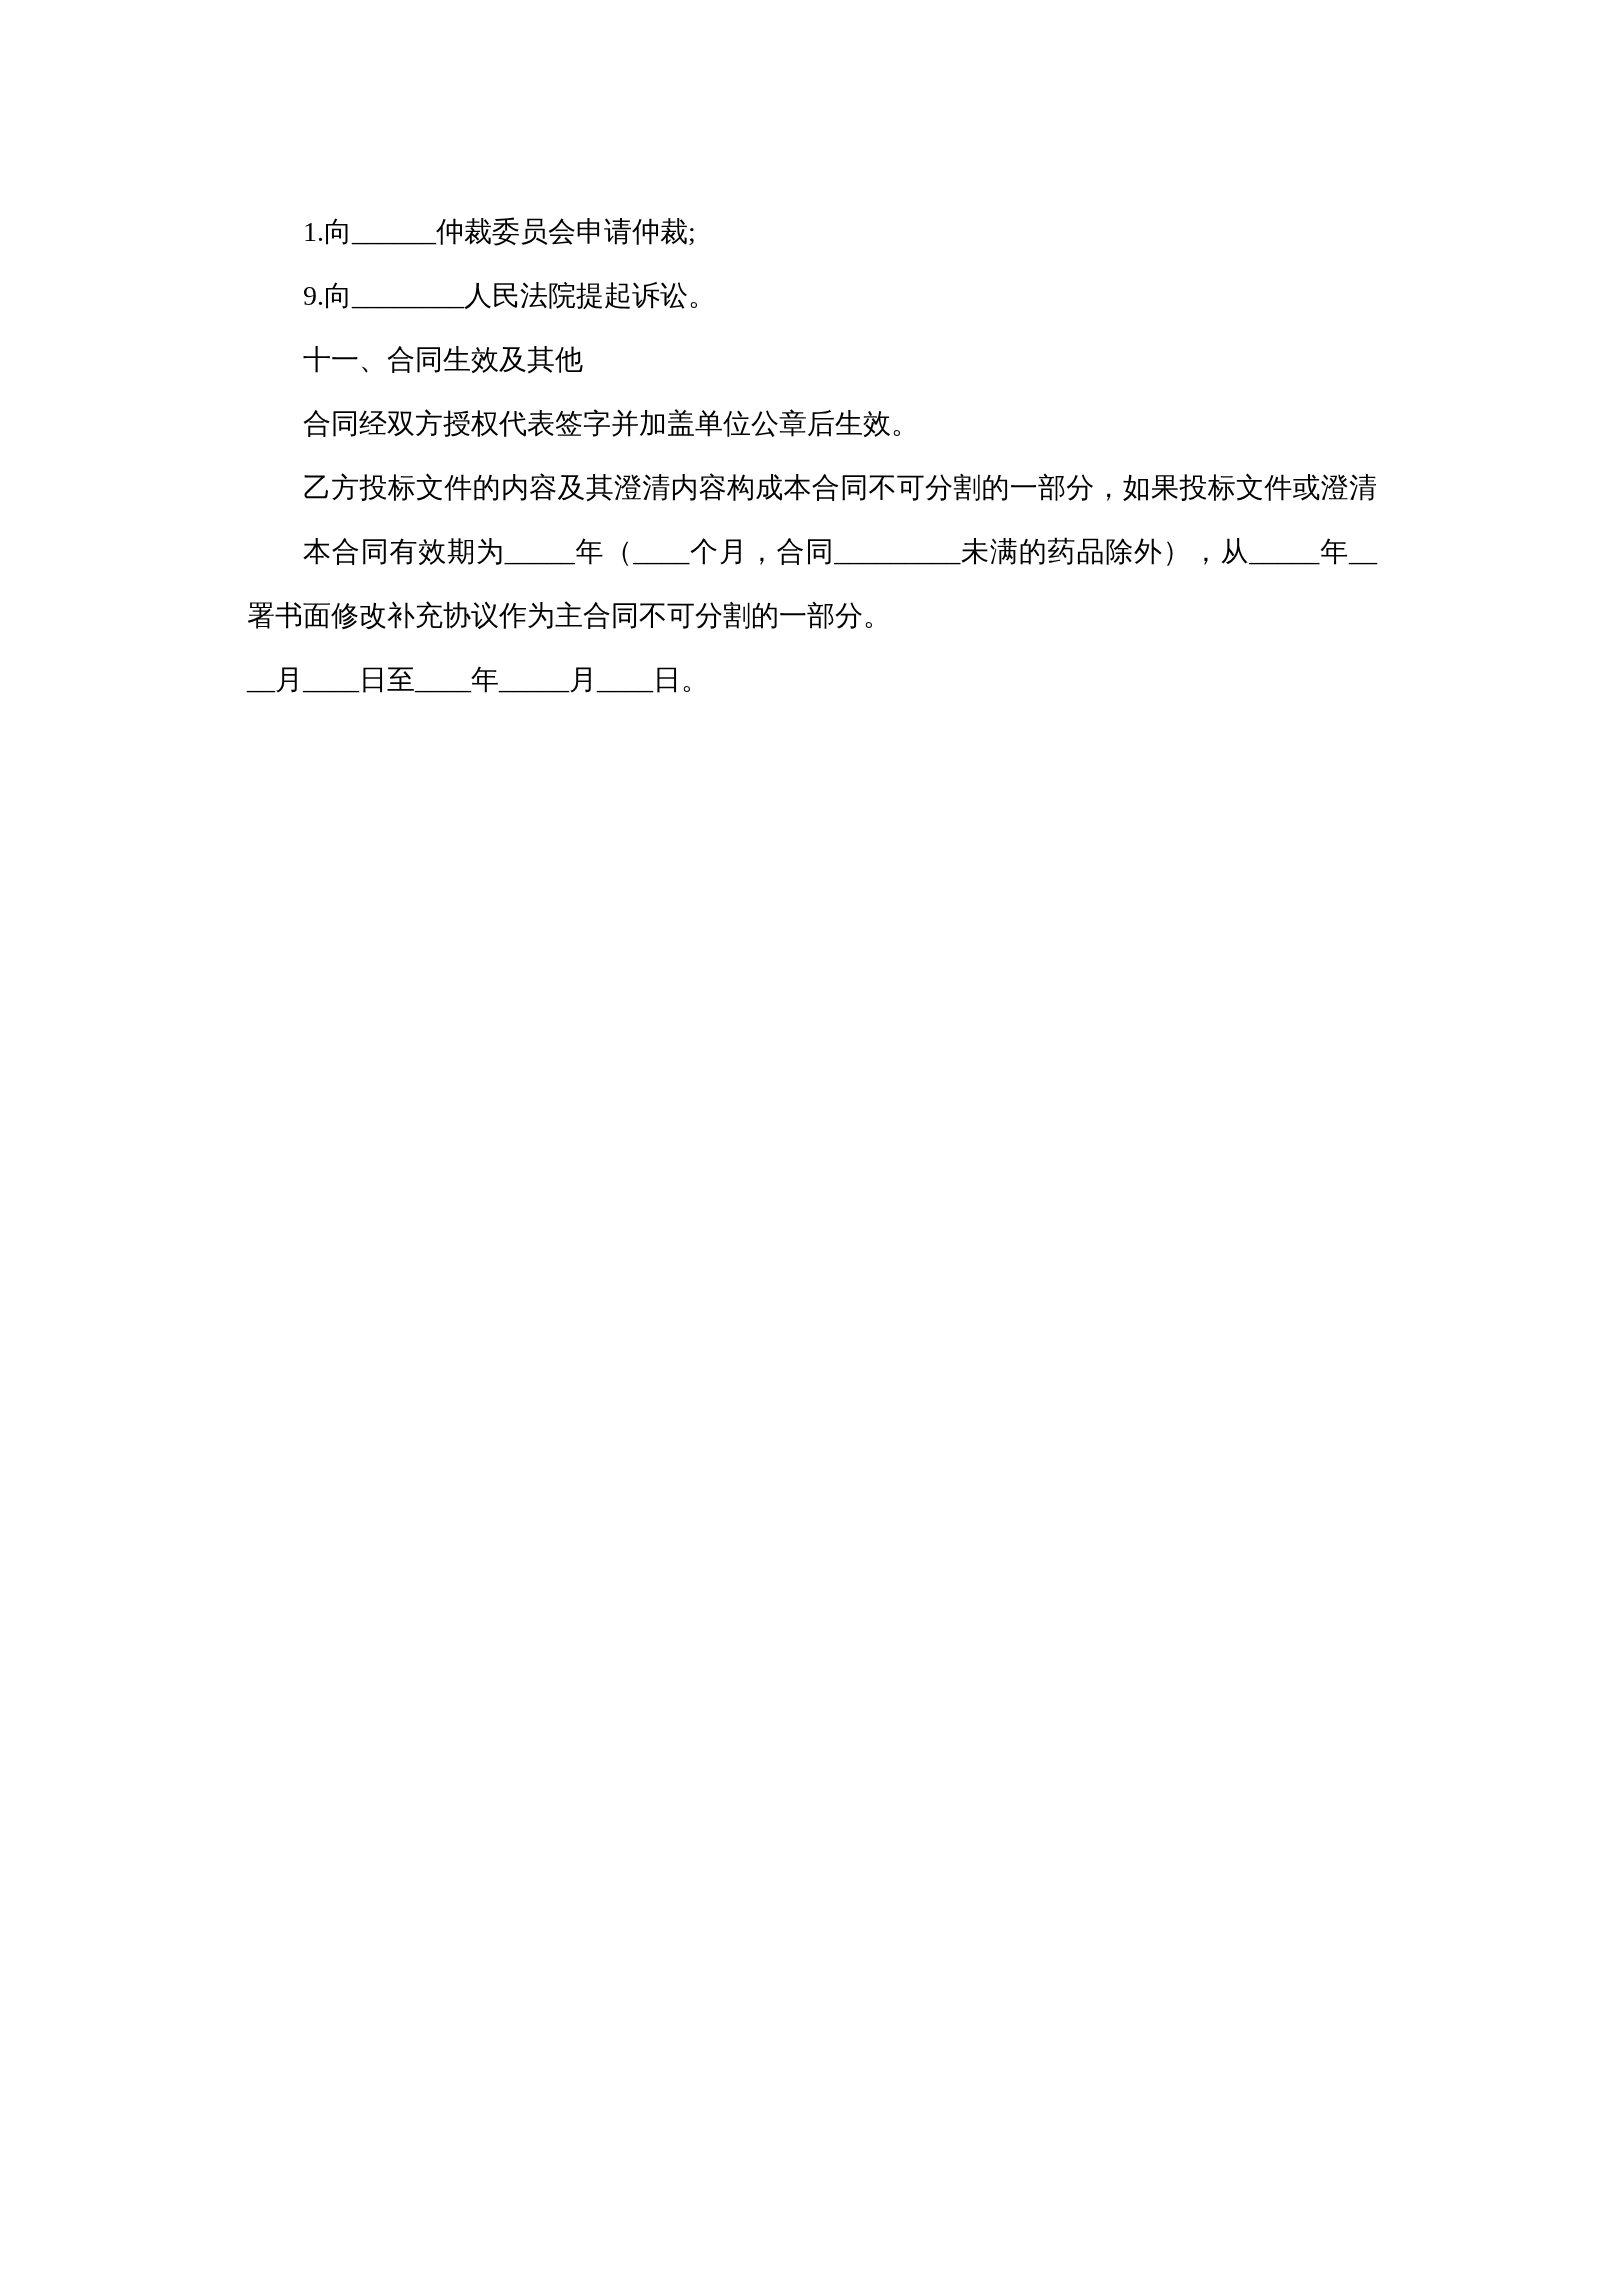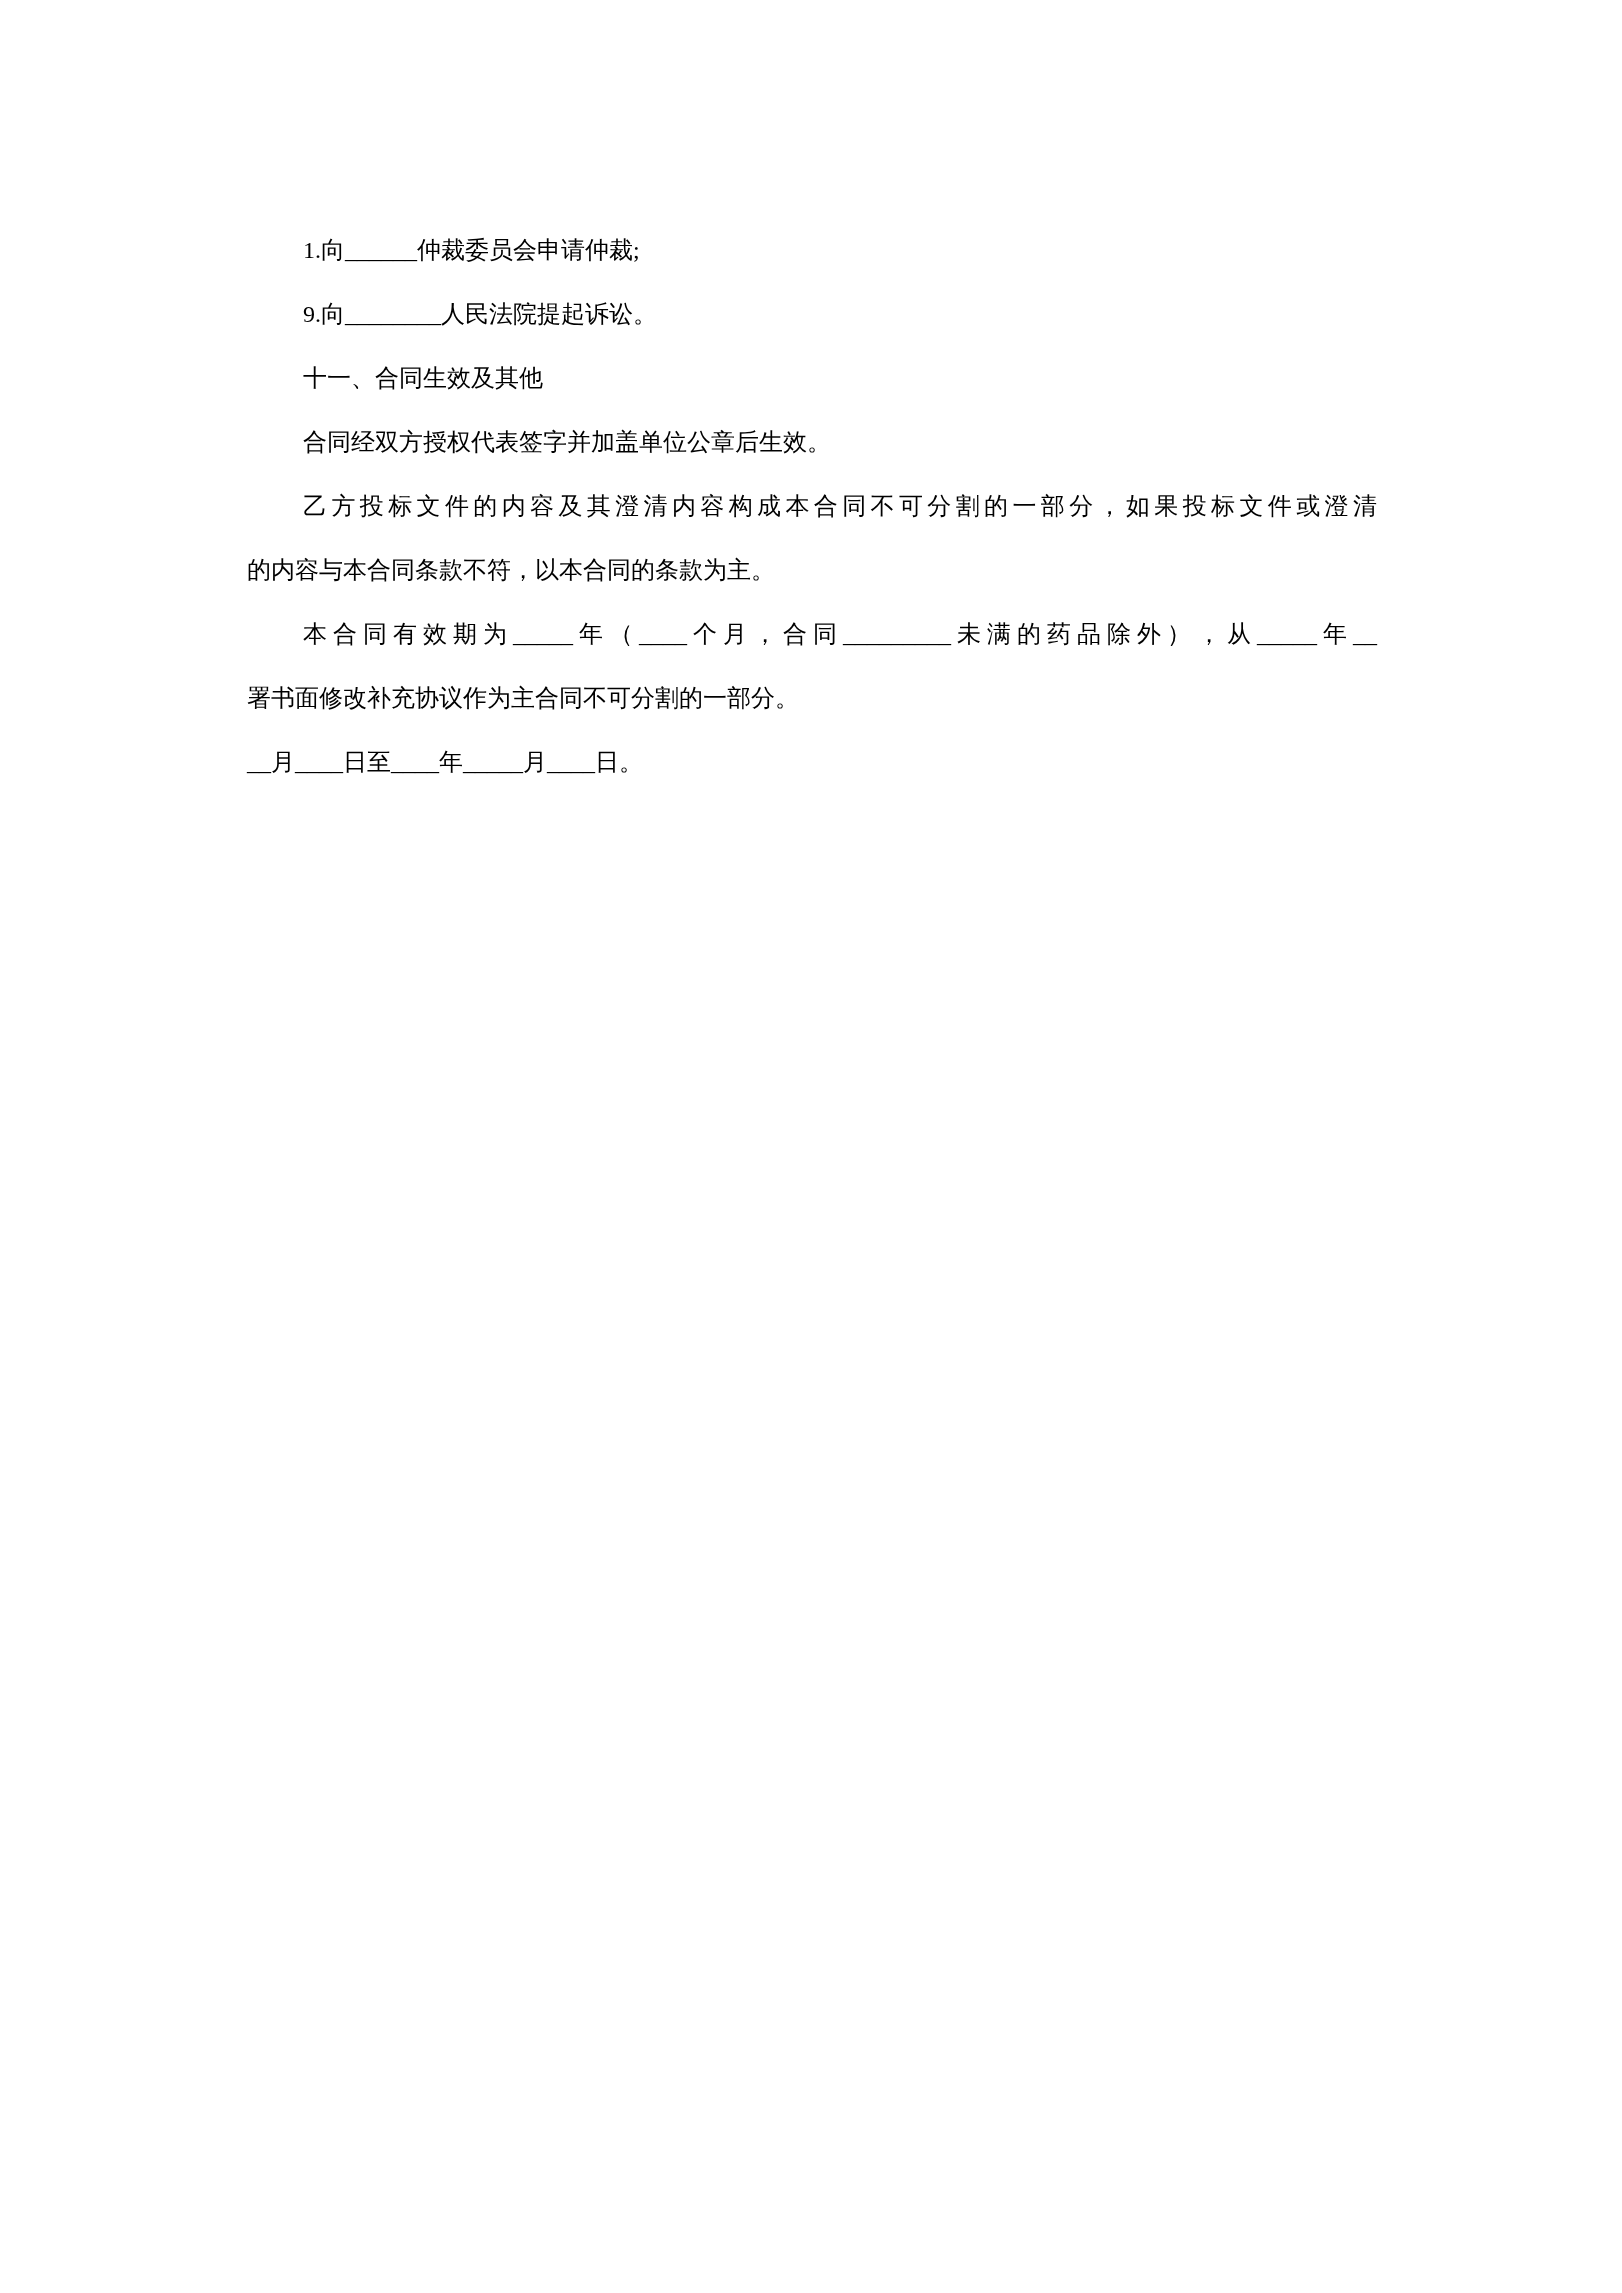--- a/index.html
+++ b/index.html
@@ -12,23 +12,23 @@
     width: 1623px;
     height: 2294px;
     background: #ffffff;
     color: #000000;
     font-family: "Liberation Serif", "DejaVu Serif", serif;
     overflow: hidden;
   }
   .textblock {
     position: absolute;
     left: 247px;
-    top: 218px;
+    top: 200px;
     width: 1130px;
-    font-size: 24px;
+    font-size: 28px;
     line-height: 64px;
   }
   .line {
     white-space: nowrap;
     text-align: left;
   }
   .indent {
     text-indent: 56px;
   }
   .stretch {
@@ -51,21 +51,20 @@
 
     <div class="line indent">1.向______仲裁委员会申请仲裁;</div>
 
     <div class="line indent">9.向________人民法院提起诉讼。</div>
 
     <div class="line indent heading">十一、合同生效及其他</div>
 
     <div class="line indent">合同经双方授权代表签字并加盖单位公章后生效。</div>
 
     <div class="line indent stretch">乙方投标文件的内容及其澄清内容构成本合同不可分割的一部分，如果投标文件或澄清</div>
-    <div class="line">的内容与本合同条款不符，以本合同的条款为主。</div>
 
     <div class="line indent stretch">本合同有效期为_____年（____个月，合同_________未满的药品除外），从_____年__</div>
 
     <div class="line">署书面修改补充协议作为主合同不可分割的一部分。</div>
     <div class="line">__月____日至____年_____月____日。</div>
 
 
     <div class="spacer"></div>
 
 

